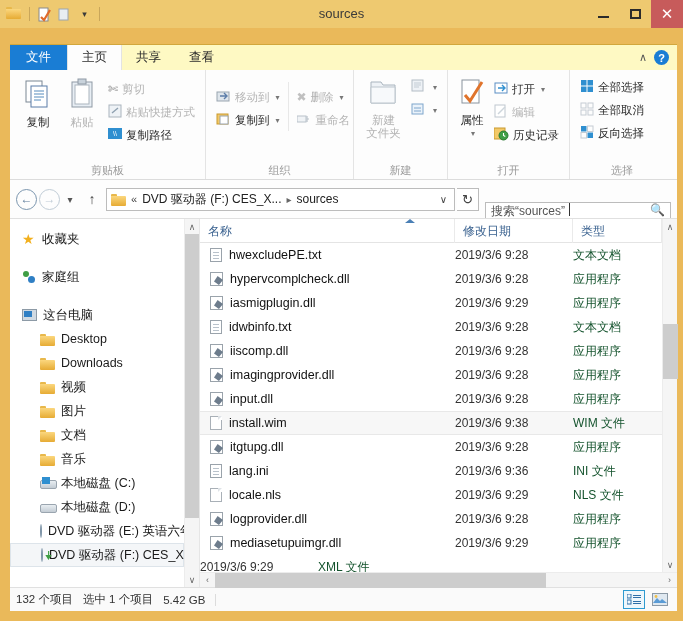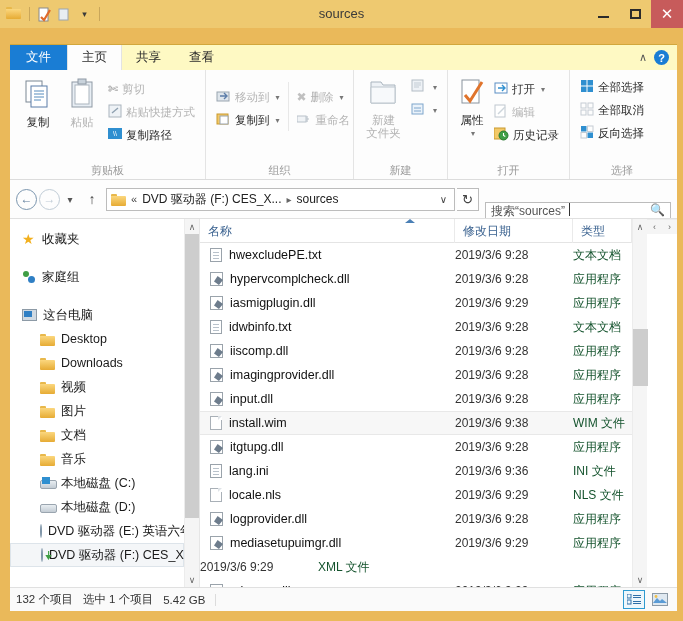--- a/index.html
+++ b/index.html
@@ -150,21 +150,21 @@
   .vscroll {
     width: 15px; flex: 0 0 15px; background: #f5f5f5;
     display: flex; flex-direction: column; align-items: center;
     border-left: 1px solid #ececec;
   }
   .vscroll .arrow { height: 15px; width: 15px; display: flex; align-items: center; justify-content: center; font-size: 9px; color: #666; }
   .vscroll .track { flex: 1; width: 15px; position: relative; }
   .vscroll .thumb { position: absolute; left: 0; width: 15px; background: #cdcdcd; }
 
   
-  .filepane { flex: 1; display: flex; flex-direction: row; min-width: 0; background: #fff; position: relative; }
+  .filepane { flex: 1; display: flex; flex-direction: column; min-width: 0; background: #fff; position: relative; }
   .fp-inner { flex: 1; display: flex; min-height: 0; }
   .fp-main { flex: 1; display: flex; flex-direction: column; min-width: 0; }
   .colheader {
     height: 24px; flex: 0 0 24px; display: flex; align-items: center;
     border-bottom: 1px solid #e4e4e4; font-size: 12px; color: #39618f;
     position: relative;
   }
   .colheader .col { padding-left: 8px; border-right: 1px solid #eaeaea; height: 24px; line-height: 24px; overflow: hidden; }
   .col.name { width: 255px; flex: 0 0 255px; }
   .col.date { width: 118px; flex: 0 0 118px; }

